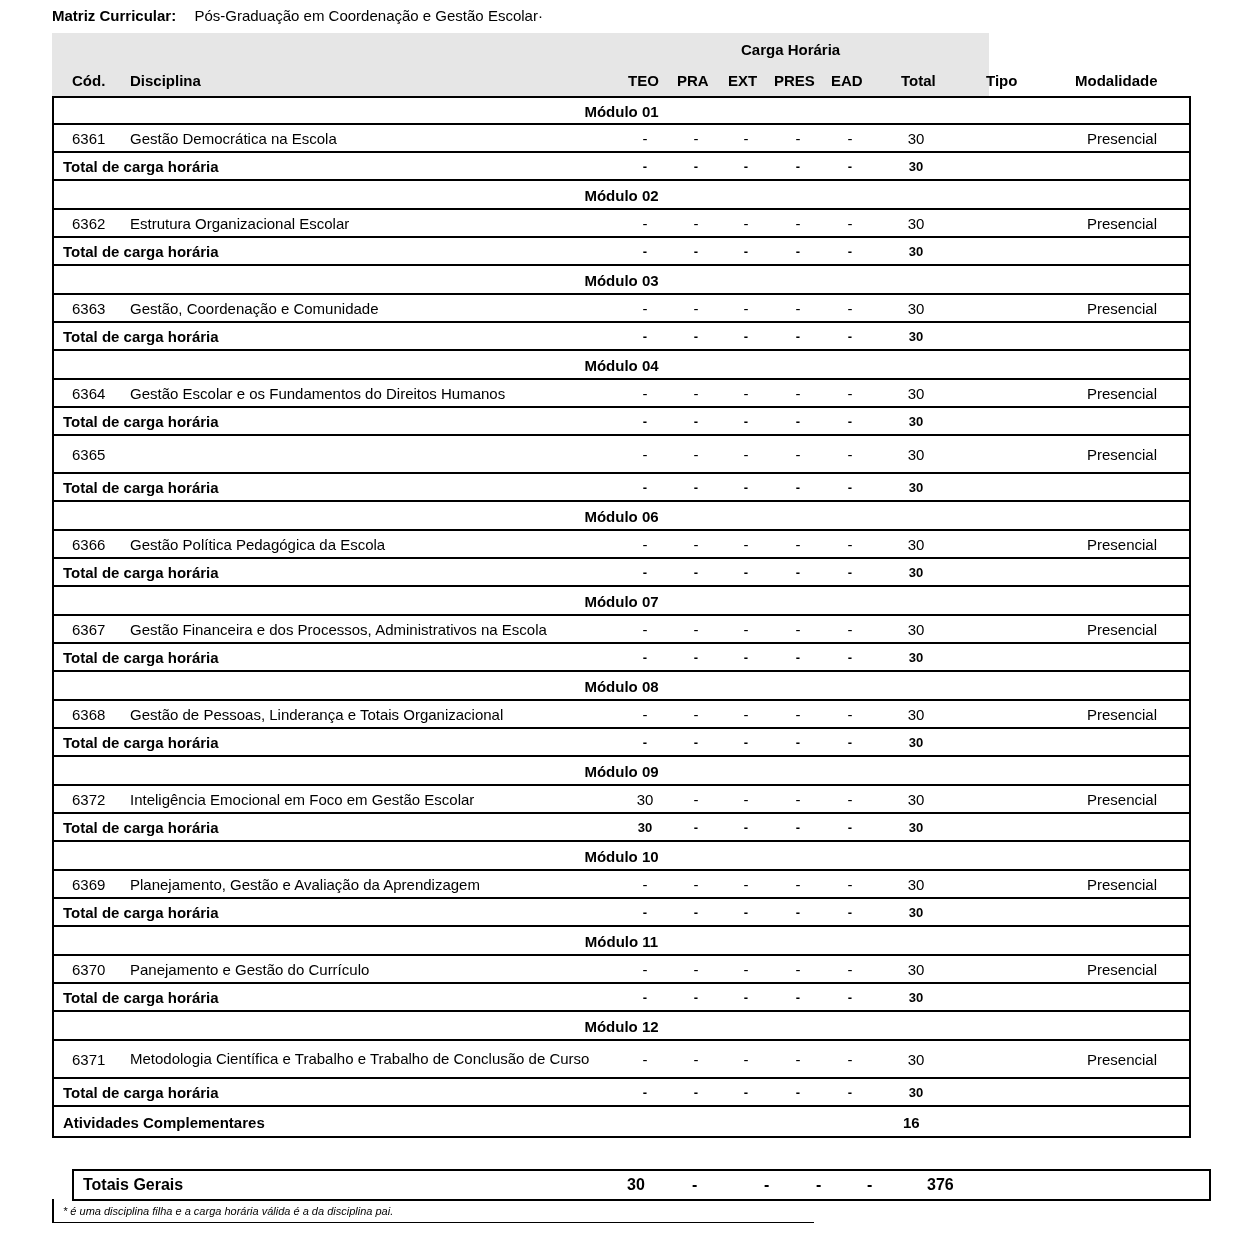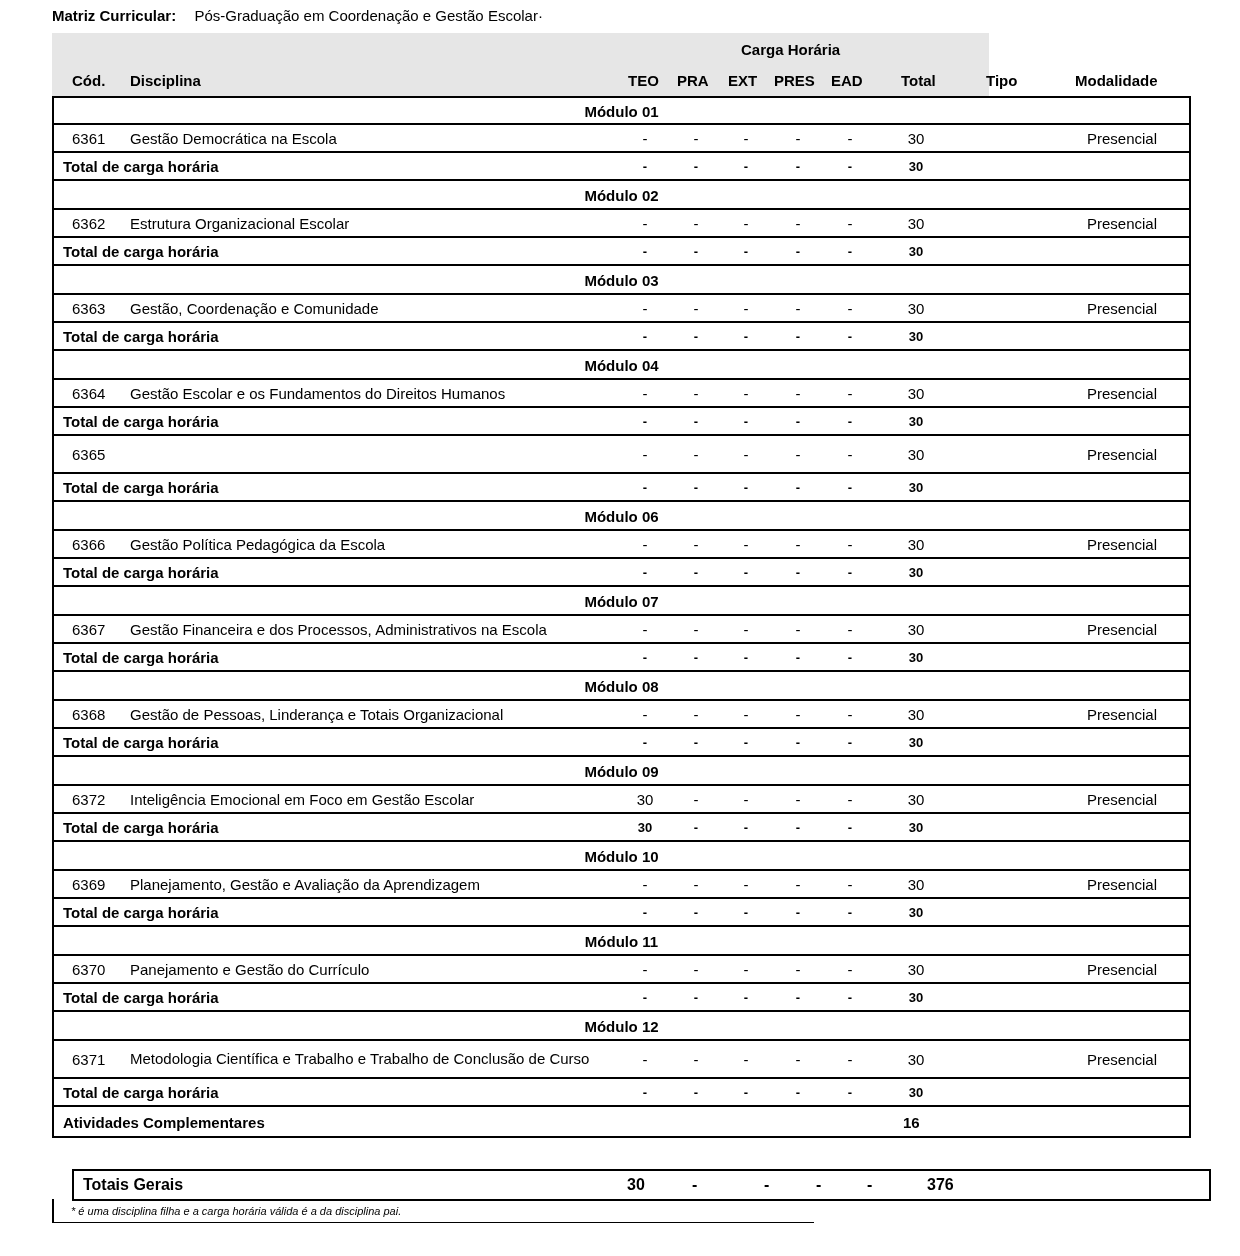--- a/index.html
+++ b/index.html
@@ -64,21 +64,21 @@
   .gerais .c-label { left: 9px; }
   .g-teo { left: 553px; }
   .g-pra { left: 618px; }
   .g-ext { left: 690px; }
   .g-pres { left: 742px; }
   .g-ead { left: 793px; }
   .g-total { left: 853px; }
   .footnote {
     position: absolute; left: 52px; top: 1199px; width: 762px; height: 24px;
     border-left: 2px solid #000; border-bottom: 1px solid #000;
-    font-size: 11px; font-style: italic; line-height: 24px; padding-left: 17px; box-sizing: border-box;
+    font-size: 11px; font-style: italic; line-height: 24px; padding-left: 9px; box-sizing: border-box;
   }
 </style>
 </head>
 <body>
 
 <div class="title-line">
   <span class="lbl">Matriz Curricular:</span>
   <span class="val">Pós-Graduação em Coordenação e Gestão Escolar·</span>
 </div>
 

